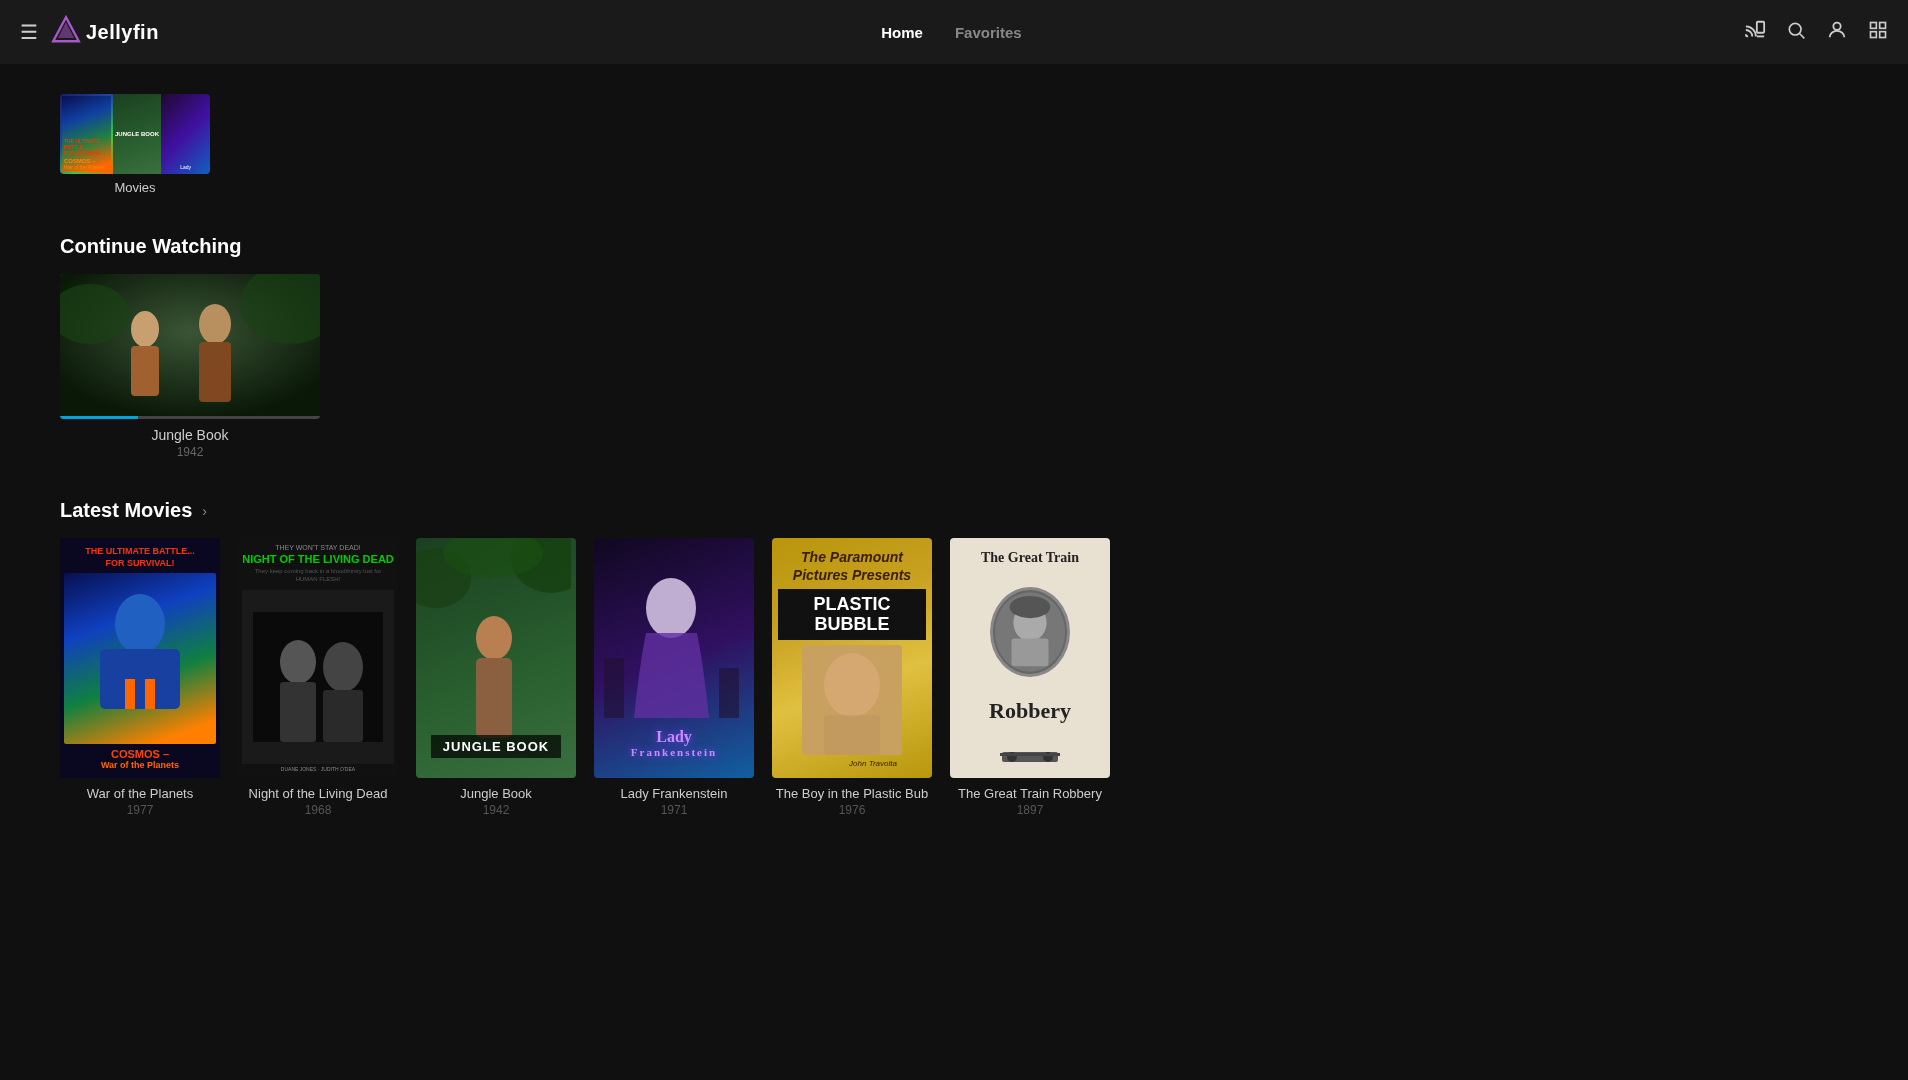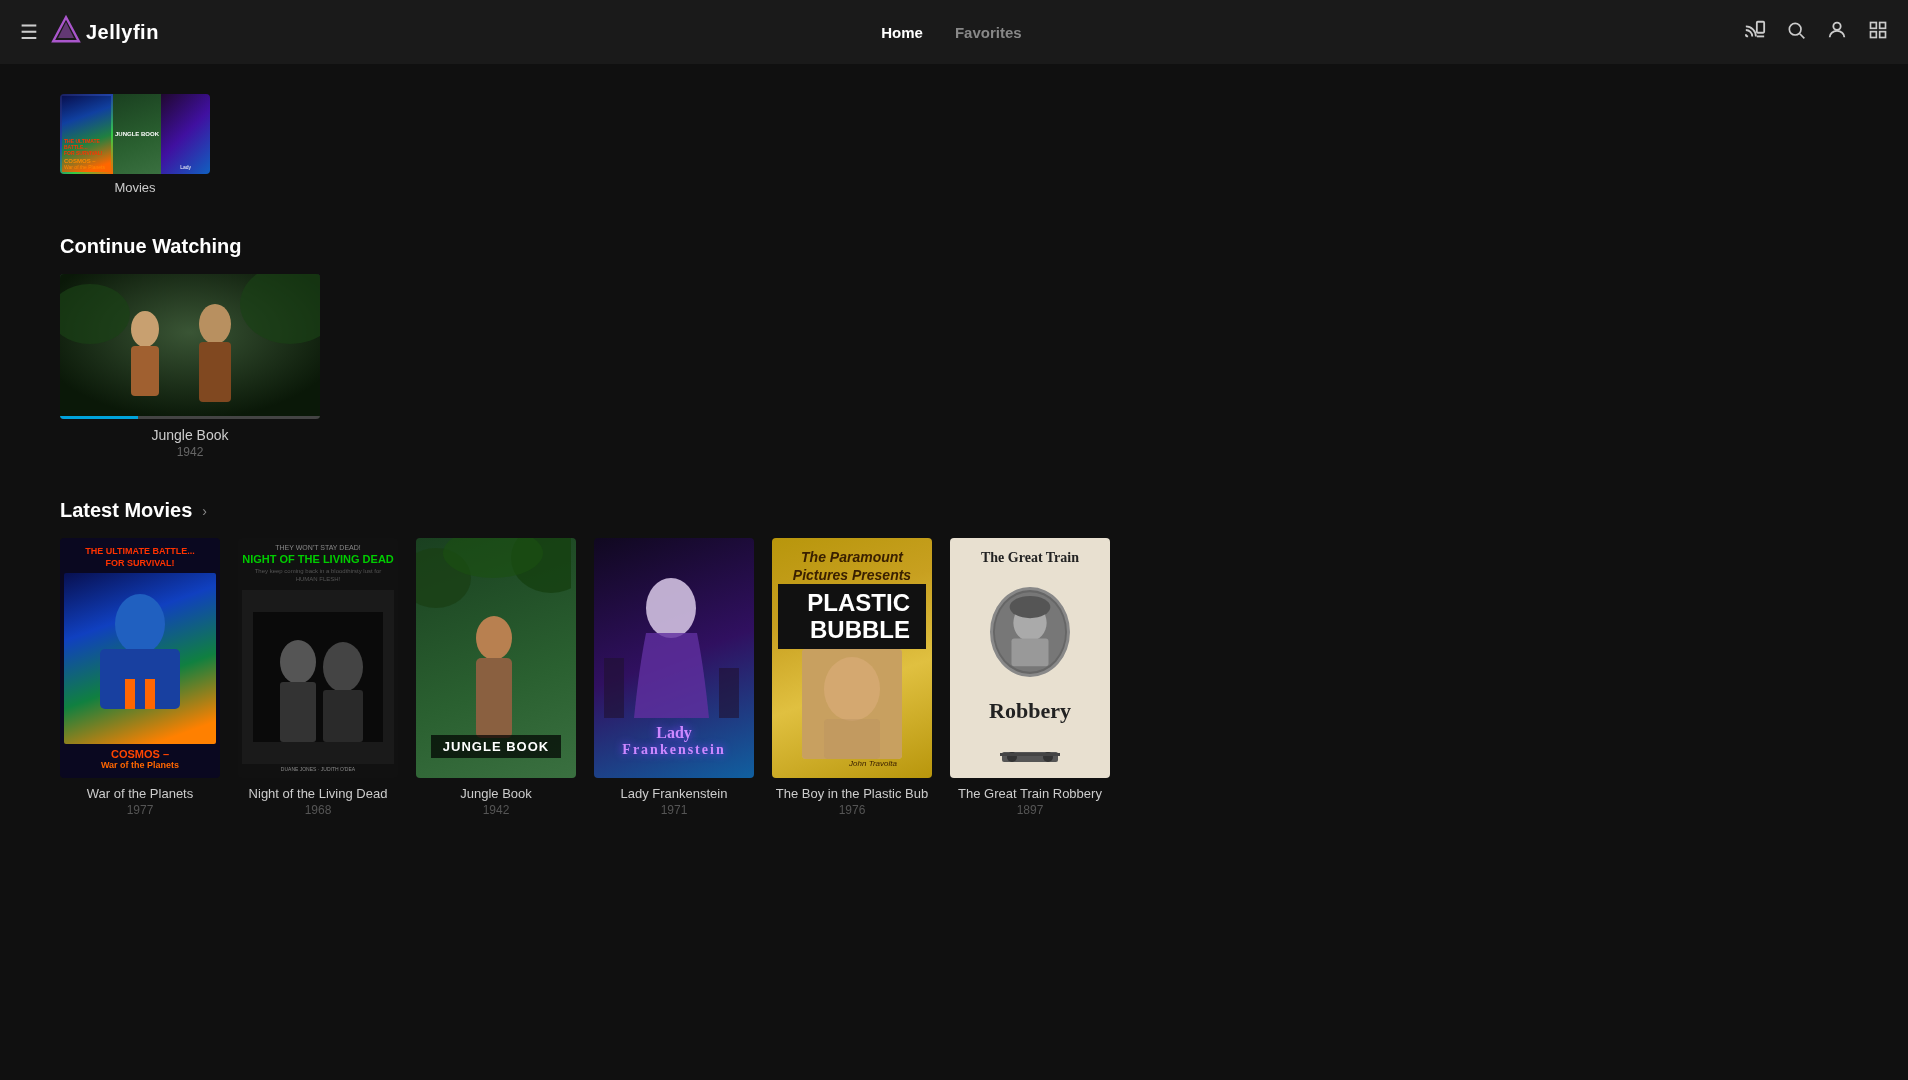--- a/index.html
+++ b/index.html
@@ -431,33 +431,33 @@
               <rect width="155" height="230" fill="transparent"></rect>
 
               <ellipse cx="77" cy="70" rx="25" ry="30" fill="#d0c0e0" opacity="0.9"></ellipse>
               <path d="M52 95 Q45 130 40 180 L115 180 Q110 130 103 95" fill="#6030a0" opacity="0.8"></path>
 
               <rect x="10" y="120" width="20" height="60" fill="#201030" opacity="0.6"></rect>
               <rect x="125" y="130" width="20" height="50" fill="#201030" opacity="0.6"></rect>
             </svg>
             <div style="position:absolute;bottom:20px;text-align:center;">
               <div style="color:#cc88ff;font-size:16px;font-weight:bold;font-family:serif;text-shadow:0 0 10px #8040ff;">Lady</div>
-              <div style="color:#cc88ff;font-size:14px;font-weight:bold;font-family:serif;letter-spacing:2px;text-shadow:0 0 8px #8040ff;text-align:right;">Frankenstein</div>
+              <div style="color:#cc88ff;font-size:11px;font-weight:bold;font-family:serif;letter-spacing:2px;text-shadow:0 0 8px #8040ff;text-align:right;">Frankenstein</div>
             </div>
           </div>
         </div>
         <span class="movie-title">Lady Frankenstein</span>
         <span class="movie-year">1971</span>
       </div>
 
       <div class="movie-card">
         <div class="movie-poster">
           <div style="width:100%;height:100%;background:linear-gradient(160deg,#b8960c 0%,#c8a020 30%,#e0c040 60%,#b8960c 100%);display:flex;flex-direction:column;align-items:center;justify-content:space-between;padding:10px 6px;">
             <div style="color:#3a2000;font-size:14px;font-weight:bold;text-align:center;line-height:1.3;font-style:italic;">The Paramount Pictures Presents</div>
-            <div style="background:#111;color:#fff;font-size:24px;font-weight:bold;text-align:right;padding:6px 16px;width:100%;line-height:1.1;">
+            <div style="background:#111;color:#fff;font-size:18px;font-weight:bold;text-align:center;padding:6px 8px;width:100%;line-height:1.1;">
               PLASTIC<br>BUBBLE
             </div>
             <div style="width:100px;height:110px;background:linear-gradient(160deg,#c8a060 0%,#d4b070 100%);border-radius:4px;display:flex;align-items:center;justify-content:center;overflow:hidden;">
               <svg width="100" height="110" viewBox="0 0 100 110">
                 <rect width="100" height="110" fill="#c8a060"></rect>
                 <ellipse cx="50" cy="40" rx="28" ry="32" fill="#d4a870"></ellipse>
                 <rect x="22" y="70" width="56" height="40" rx="4" fill="#b8906060"></rect>
 
                 <ellipse cx="38" cy="35" rx="4" ry="5" fill="#50301000" opacity="0.6"></ellipse>
                 <ellipse cx="62" cy="35" rx="4" ry="5" fill="#50301000" opacity="0.6"></ellipse>

